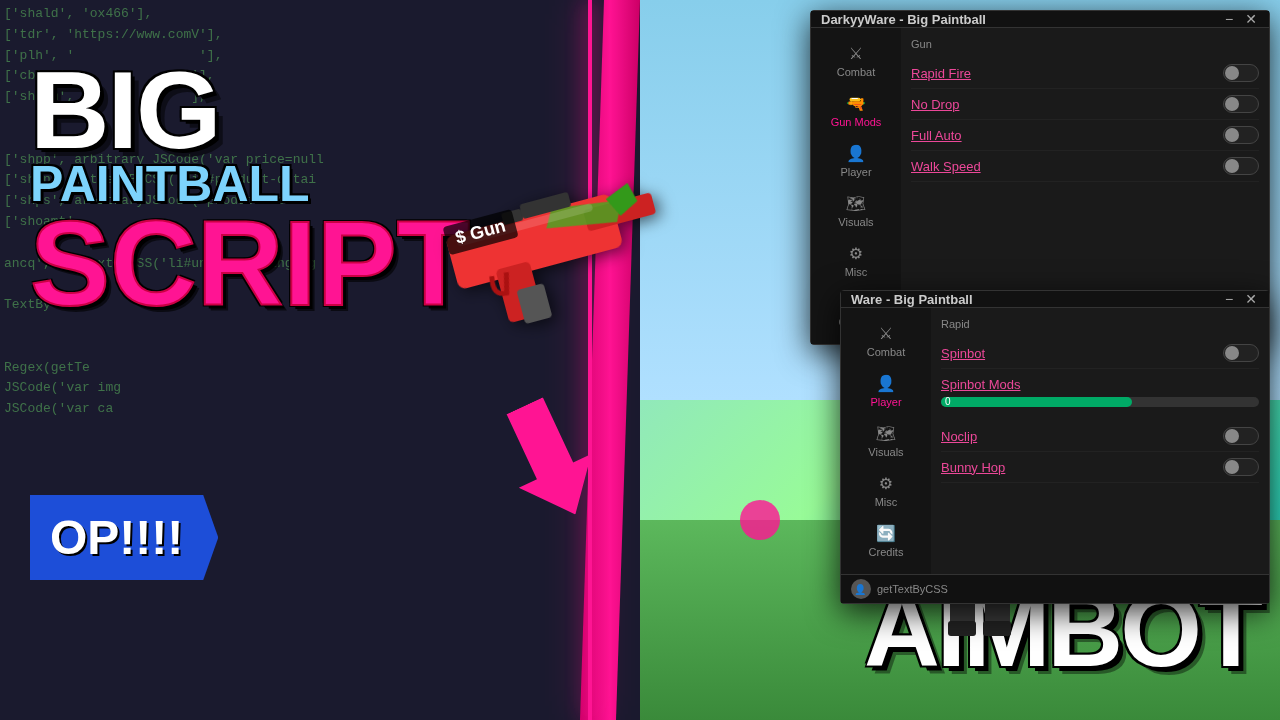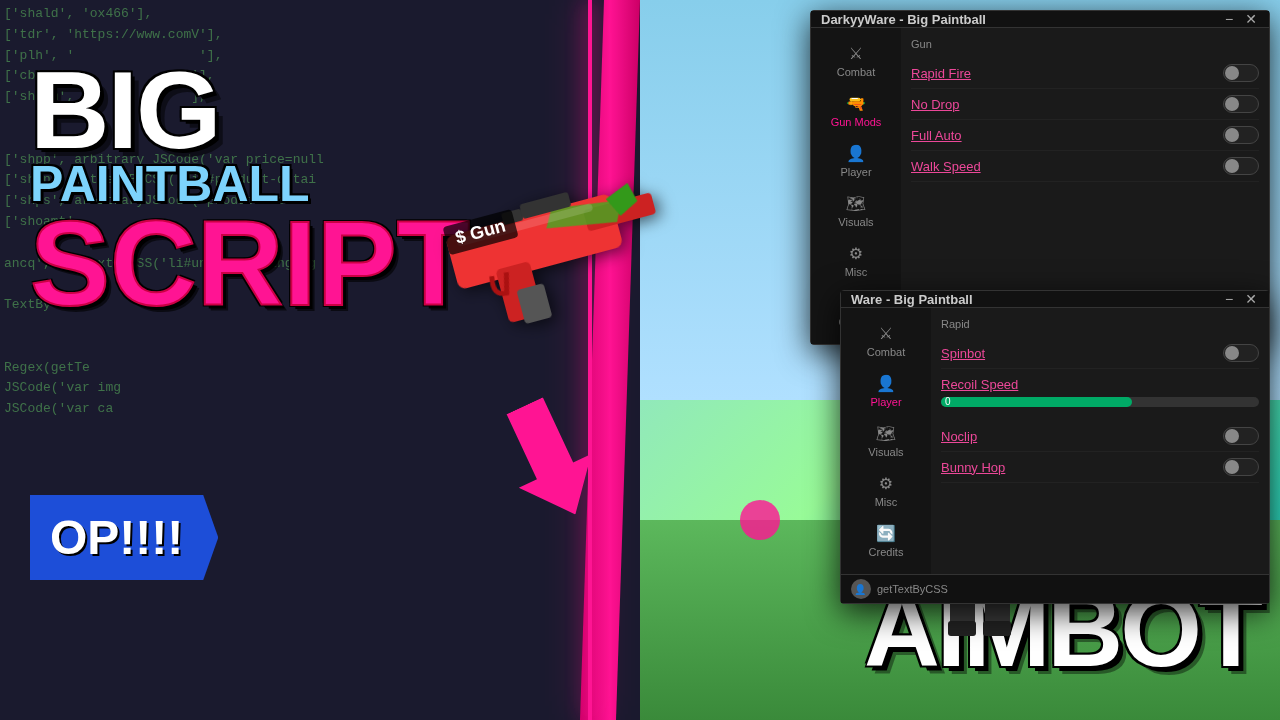--- a/index.html
+++ b/index.html
@@ -594,21 +594,21 @@
 
     <div class="window-content">
       <div class="section-label">Rapid</div>
       <div class="toggle-row">
         <span class="toggle-label">Spinbot</span>
         <div class="toggle-switch">
             <div class="toggle-knob"></div>
           </div>
       </div>
       <div style="padding: 6px 0;">
-        <span class="toggle-label">Recoil Speed</span>
+        <span class="toggle-label">Spinbot Mods</span>
         <div class="slider-container">
           <div class="slider-track">
             <div class="slider-fill" style="width: 60%;"></div>
             <span class="slider-value">0</span>
           </div>
         </div>
       </div>
       <div class="toggle-row">
         <span class="toggle-label">Noclip</span>
         <div class="toggle-switch">

